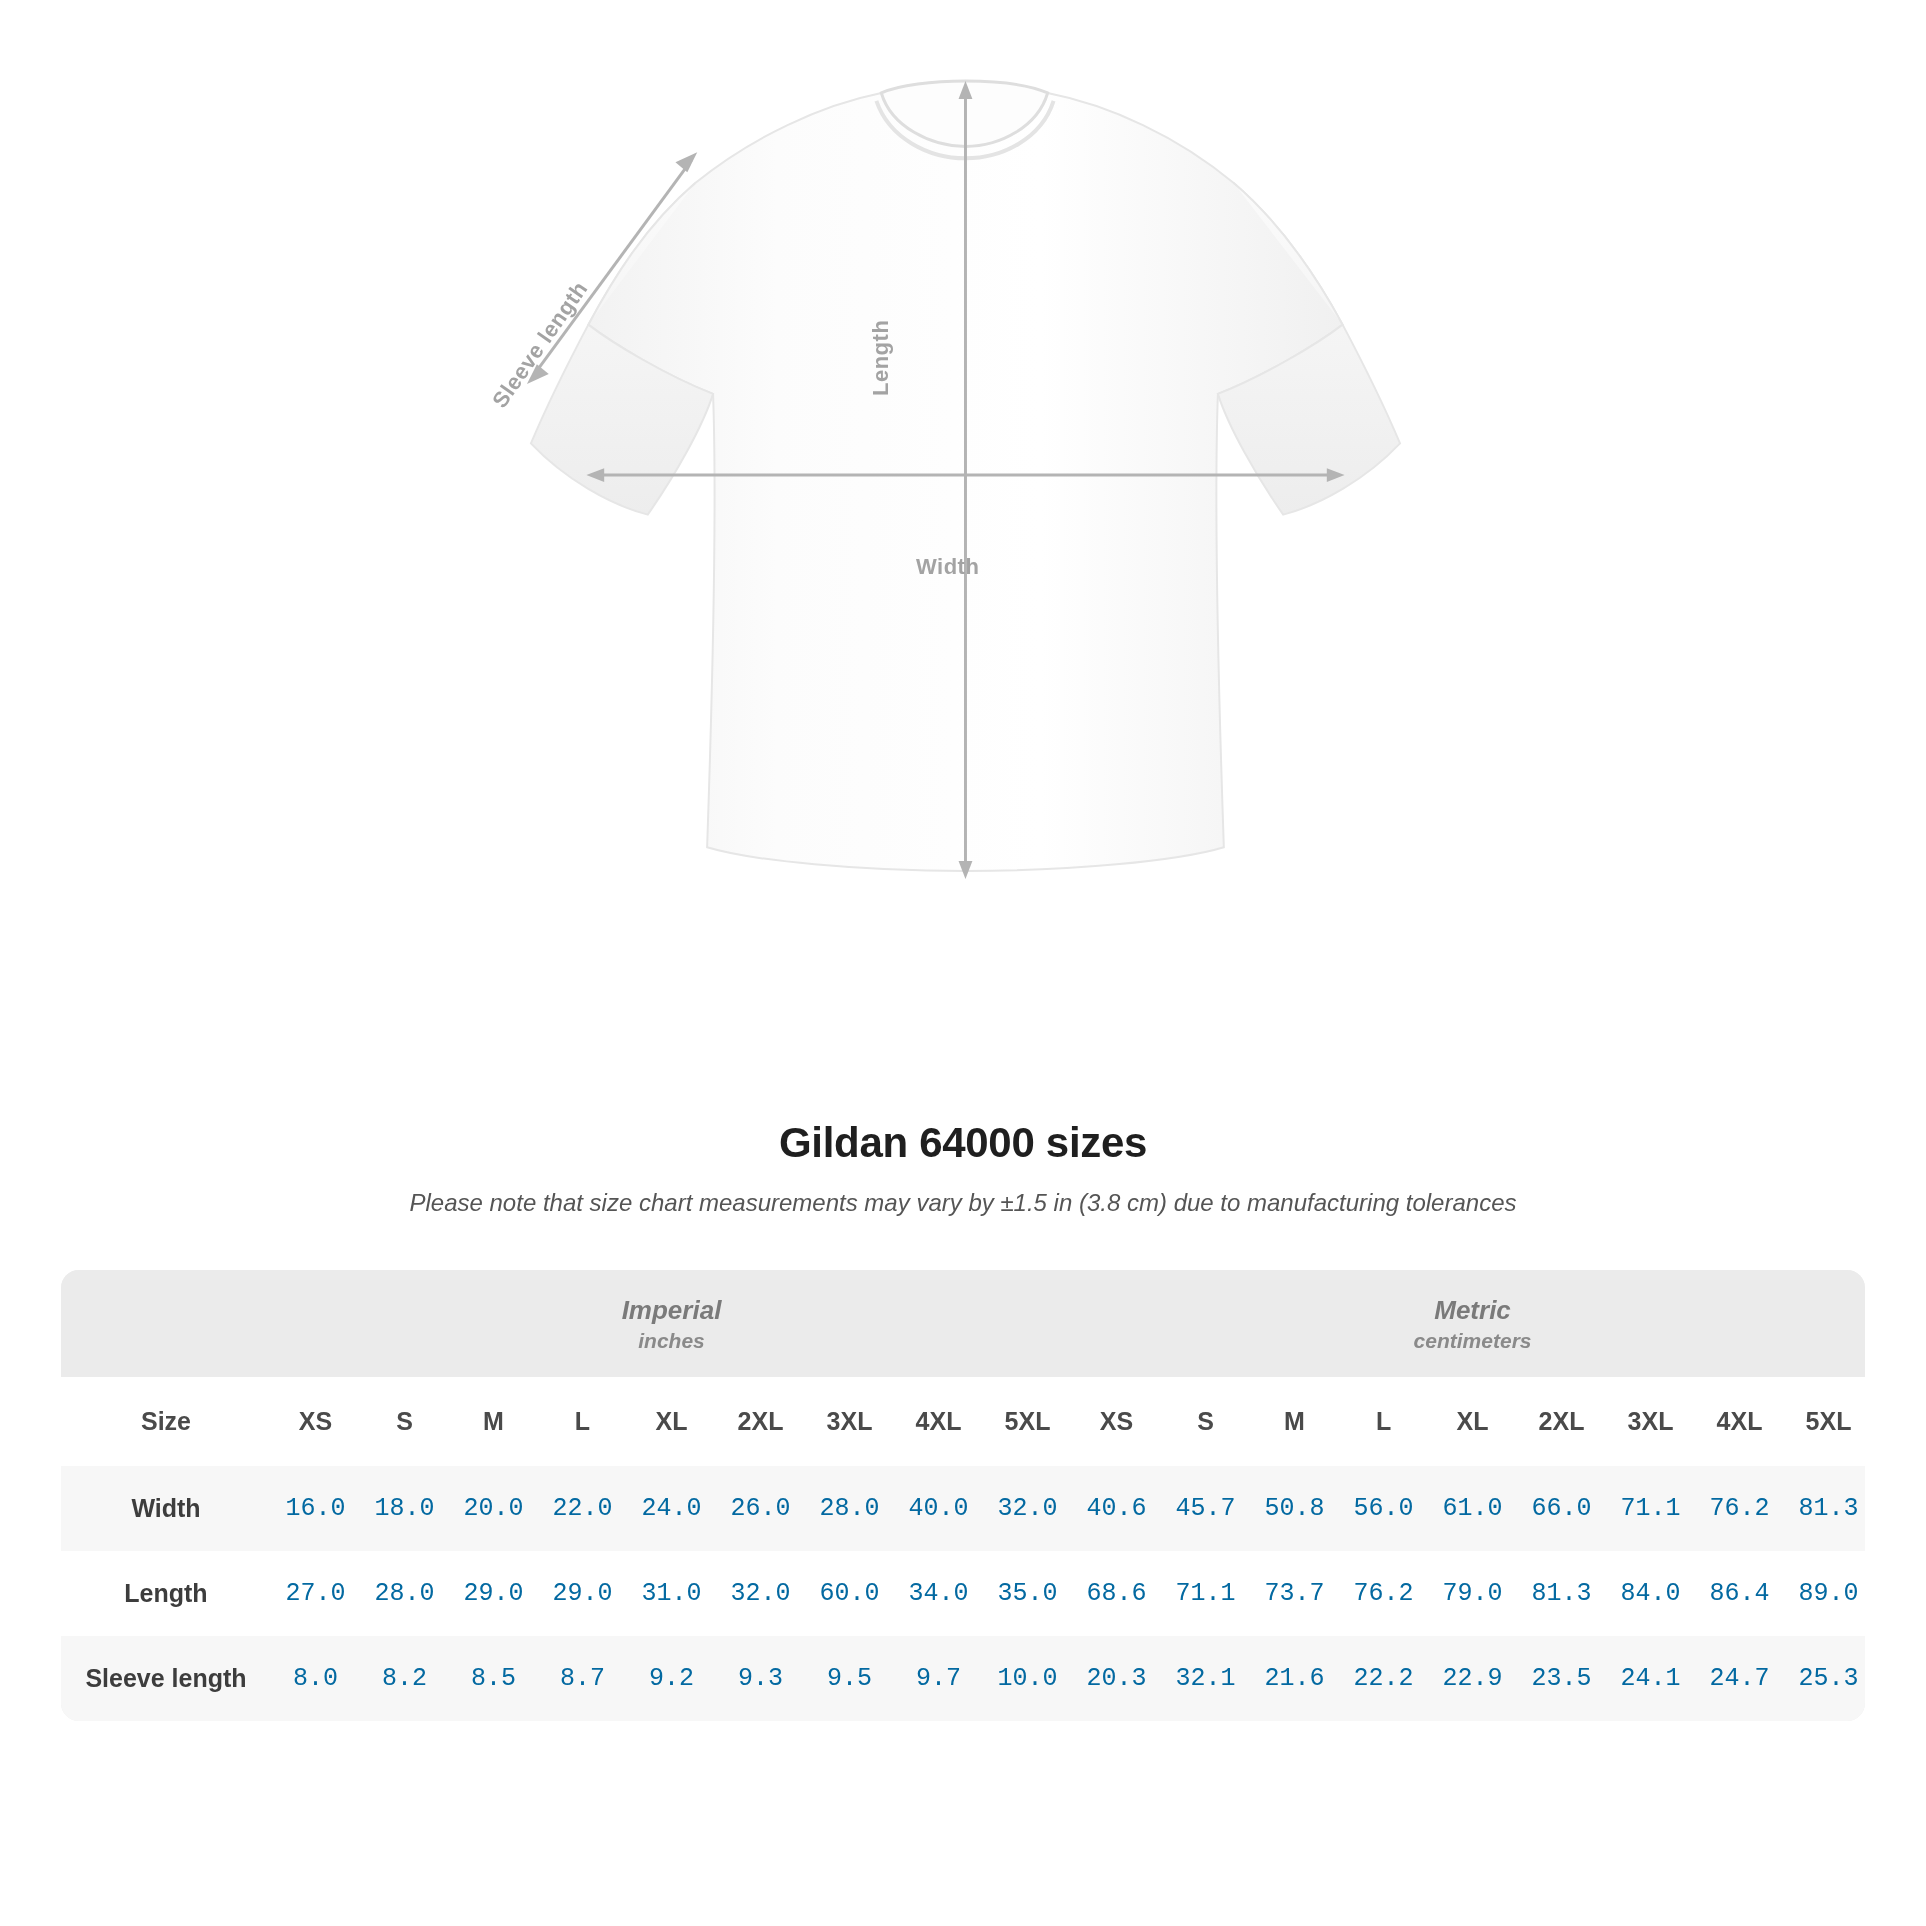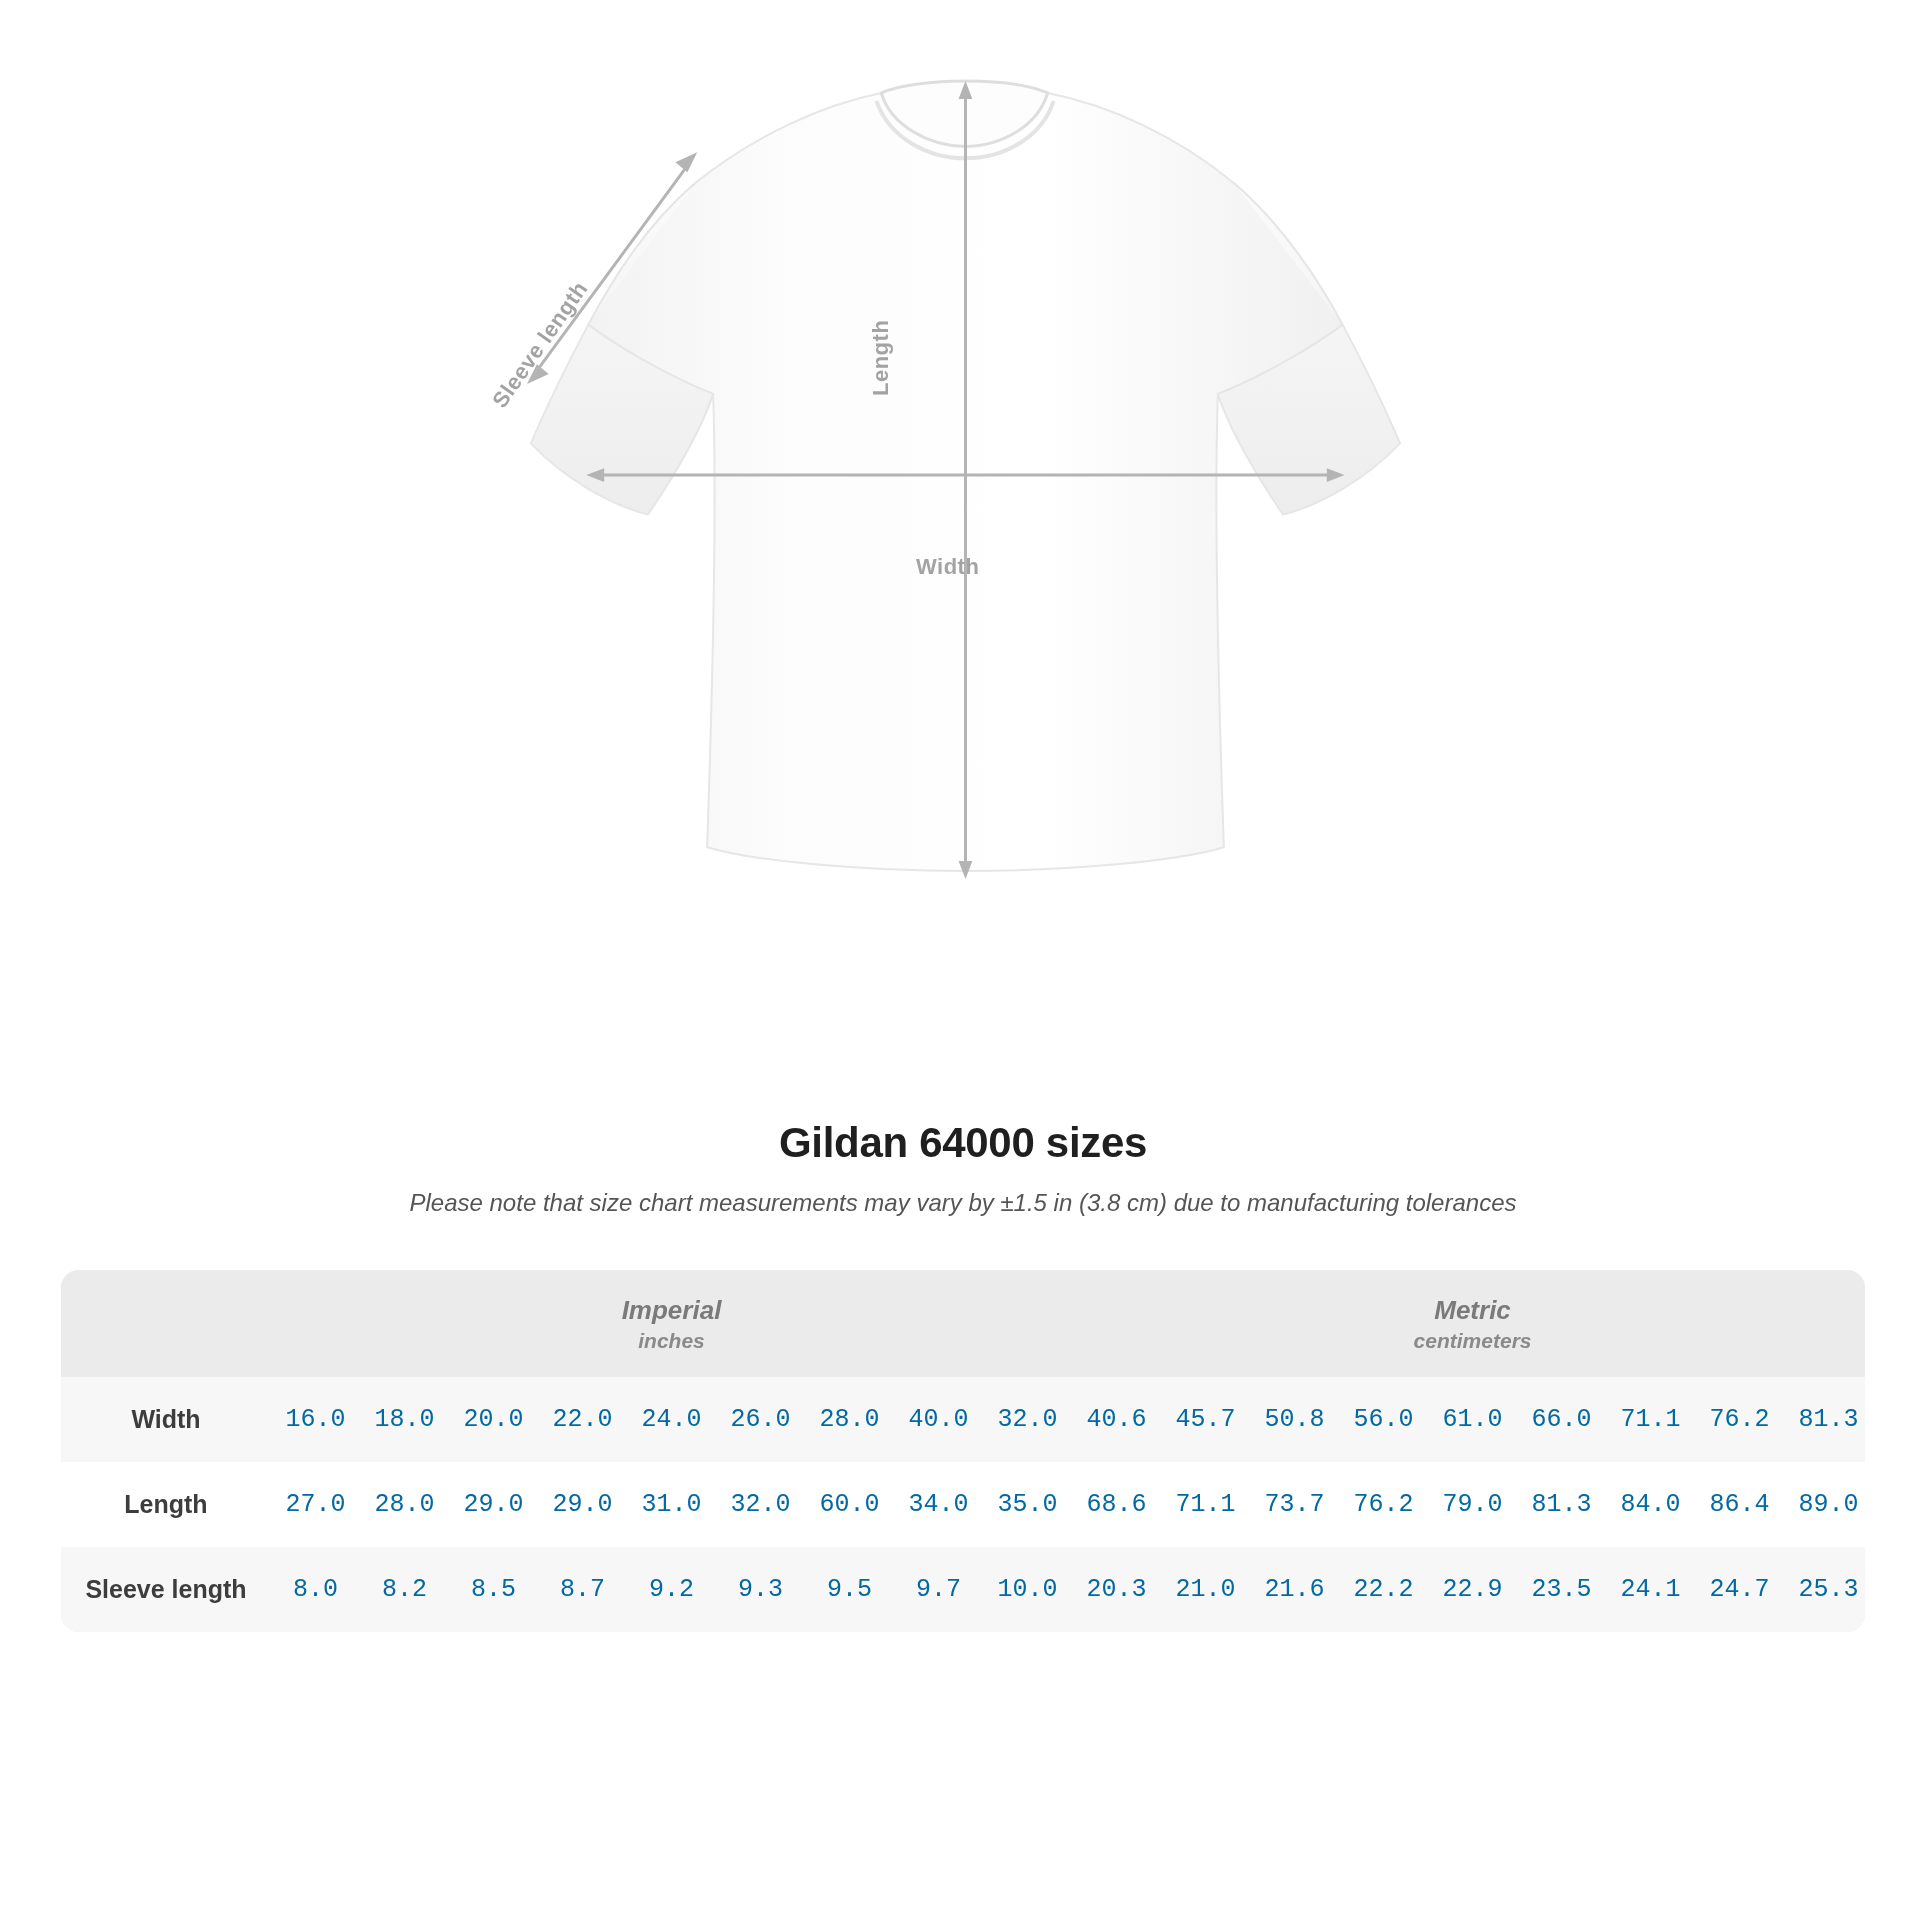--- a/index.html
+++ b/index.html
@@ -230,20 +230,41 @@
           <tr class="unit-row">
         <th></th>
         <th colspan="9">
           <span class="unit-name">Imperial</span>
           <span class="unit-sub">inches</span>
         </th>
         <th colspan="9">
           <span class="unit-name">Metric</span>
           <span class="unit-sub">centimeters</span>
         </th>
+      </tr>
+      <tr class="head-row">
+        <td class="rowhead">Size</td>
+        <td>XS</td>
+        <td>S</td>
+        <td>M</td>
+        <td>L</td>
+        <td>XL</td>
+        <td>2XL</td>
+        <td>3XL</td>
+        <td>4XL</td>
+        <td>5XL</td>
+        <td>XS</td>
+        <td>S</td>
+        <td>M</td>
+        <td>L</td>
+        <td>XL</td>
+        <td>2XL</td>
+        <td>3XL</td>
+        <td>4XL</td>
+        <td class="lastcell">5XL</td>
       </tr>
 
       <tr class="body-row odd">
         <td class="rowhead">Width</td>
         <td class="val">16.0</td>
         <td class="val">18.0</td>
         <td class="val">20.0</td>
         <td class="val">22.0</td>
         <td class="val">24.0</td>
         <td class="val">26.0</td>
@@ -288,21 +309,21 @@
         <td class="val">8.0</td>
         <td class="val">8.2</td>
         <td class="val">8.5</td>
         <td class="val">8.7</td>
         <td class="val">9.2</td>
         <td class="val">9.3</td>
         <td class="val">9.5</td>
         <td class="val">9.7</td>
         <td class="val">10.0</td>
         <td class="val">20.3</td>
-        <td class="val">21.0</td>
+        <td class="val">32.1</td>
         <td class="val">21.6</td>
         <td class="val">22.2</td>
         <td class="val">22.9</td>
         <td class="val">23.5</td>
         <td class="val">24.1</td>
         <td class="val">24.7</td>
         <td class="val lastcell">25.3</td>
       </tr>
     </tbody>
       </table>

